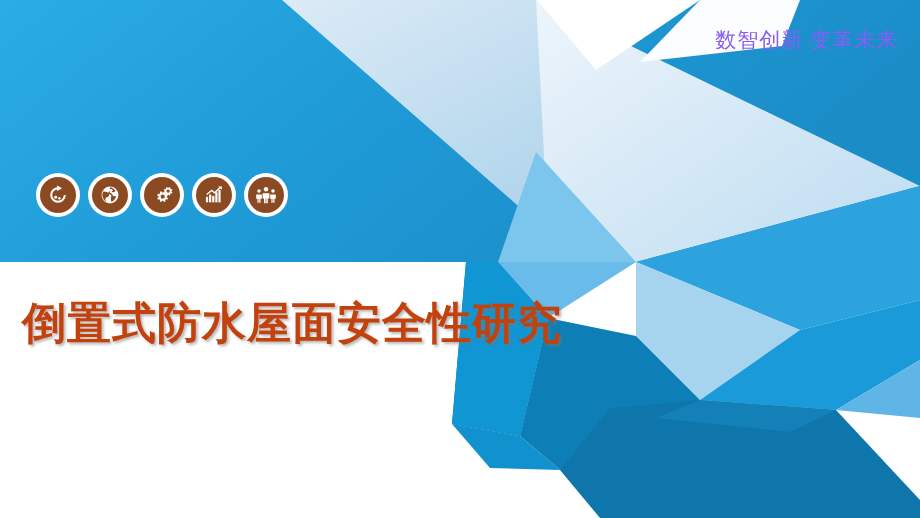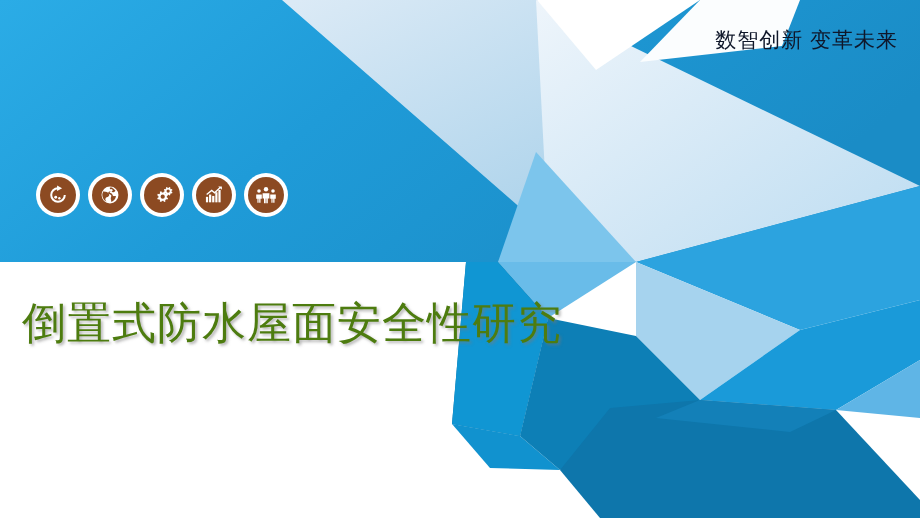--- a/index.html
+++ b/index.html
@@ -23,32 +23,32 @@
     top: 0;
     width: 920px;
     height: 518px;
   }
   .tagline {
     position: absolute;
     right: 22px;
     top: 26px;
     font-size: 21px;
     letter-spacing: 1px;
-    color: #0f172a;
+    color: #8b5cf6;
     white-space: nowrap;
     font-family: "Liberation Sans", sans-serif;
   }
   .title {
     position: absolute;
     left: 22px;
     top: 294px;
     font-size: 44px;
-    font-weight: normal;
+    font-weight: bold;
     letter-spacing: 1px;
-    color: #4d7c0f;
+    color: #c2410c;
     white-space: nowrap;
     text-shadow: 2px 2px 3px rgba(120,120,120,0.55);
     font-family: "Liberation Sans", sans-serif;
   }
   .icon-row {
     position: absolute;
     left: 36px;
     top: 173px;
     display: flex;
     gap: 8px;

